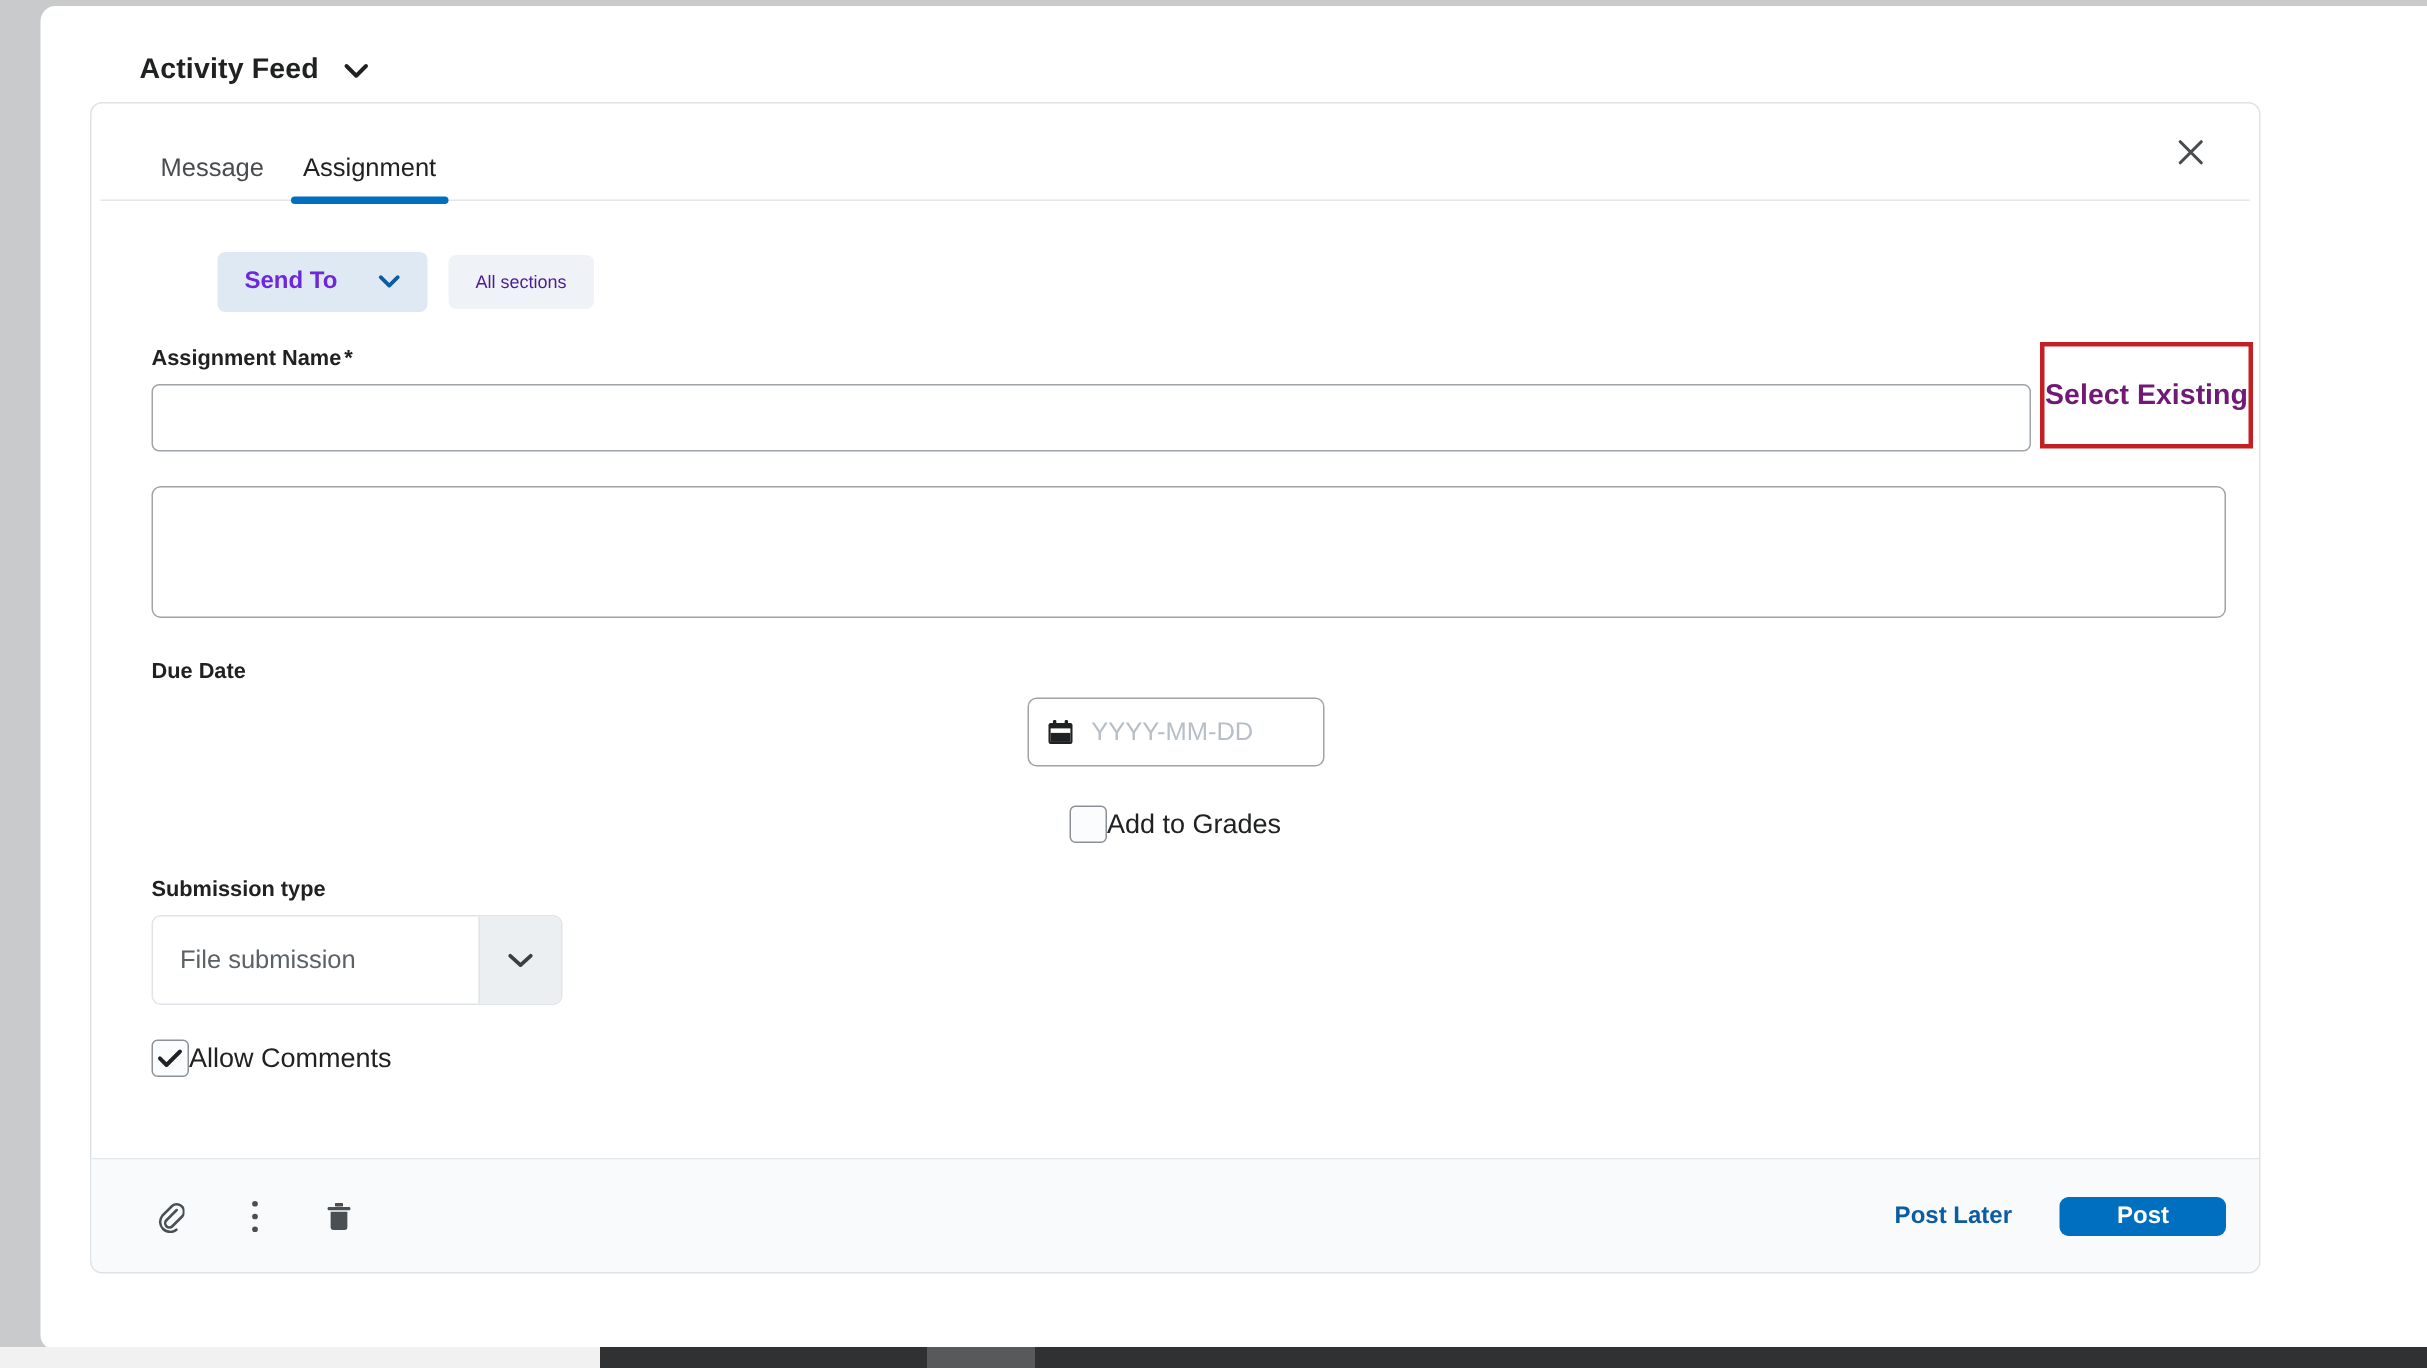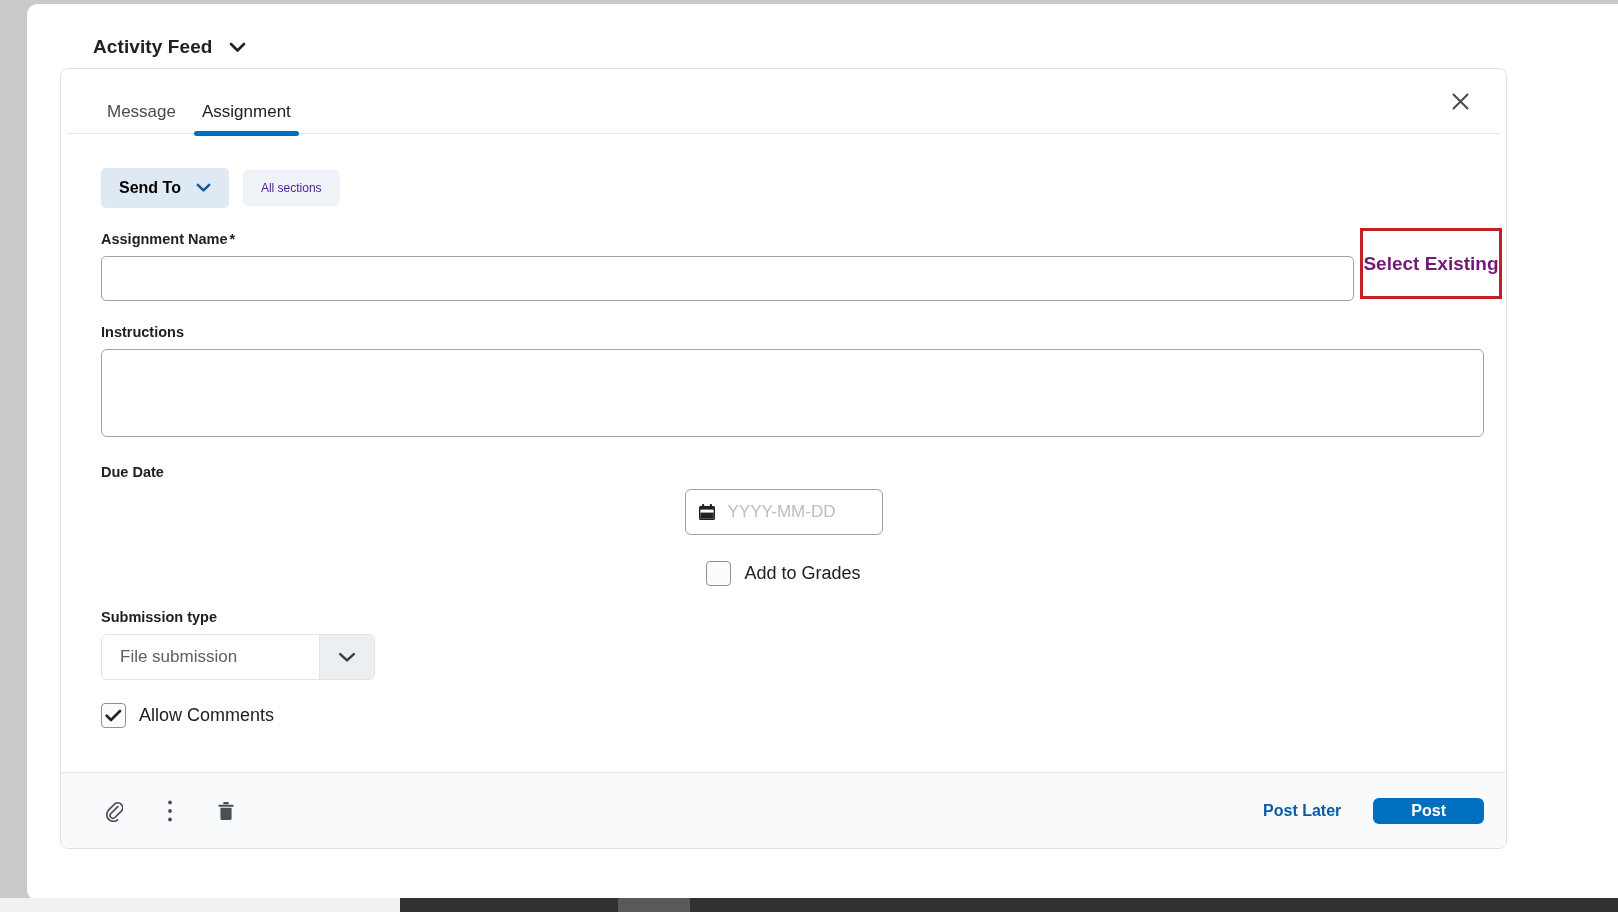--- a/index.html
+++ b/index.html
@@ -124,30 +124,31 @@
 
   .sendto-row {
     display: flex;
     align-items: center;
     gap: 14px;
     margin-bottom: 23px;
   }
   .sendto-btn {
     display: inline-flex;
     align-items: center;
-    gap: 15px;
+    gap: 27px;
     background: #dfe9f3;
-    color: #000000;
+    color: #6d28d9;
     font-size: 16px;
     font-weight: bold;
     border: none;
     border-radius: 5px;
     padding: 11px 18px;
     cursor: pointer;
     font-family: inherit;
+    margin-left: 44px;
   }
   .sendto-btn .chev-down-sm svg { display: block; }
   .chip {
     background: #eff3f7;
     color: #4c1d95;
     font-size: 12px;
     border: none;
     border-radius: 5px;
     padding: 11px 18px;
     cursor: pointer;
@@ -242,21 +243,20 @@
   .cal-icon { width: 18px; height: 18px; color: #202122; display: block; }
   .date-placeholder {
     font-size: 17px;
     color: #b7bec5;
     margin-left: 12px;
   }
 
   .cb-row {
     display: flex;
     align-items: center;
-    gap: 13px;
   }
   .cbox {
     width: 25px;
     height: 25px;
     border: 1px solid #8b9197;
     border-radius: 4px;
     background: #fbfcfd;
     box-sizing: border-box;
     display: flex;
     align-items: center;
@@ -267,21 +267,21 @@
   .cbox svg { display: none; }
   .cbox.checked svg { display: block; }
   .cb-label {
     font-size: 18px;
     color: #202122;
   }
 
   .select-wrap {
     display: inline-flex;
     width: 274px;
-    height: 46px;
+    height: 60px;
     border: 1px solid #e0e4e8;
     border-radius: 6px;
     overflow: hidden;
     box-sizing: border-box;
     cursor: pointer;
     background: #fff;
   }
   .select-value {
     flex: 1;
     display: flex;
@@ -435,21 +435,20 @@
         <label class="field-label"><span>Assignment Name</span><span class="req-star">*</span></label>
         <div class="name-row">
           <input class="text-input" type="text" value="" placeholder="" style="">
           <div class="select-existing-wrap">
             <a class="select-existing">Select Existing</a>
           </div>
         </div>
       </div>
 
       <div class="block">
-        <label class="field-label">Instructions</label>
         <textarea class="textarea" placeholder="" style=""></textarea>
       </div>
 
       <div class="block">
         <label class="field-label">Due Date</label>
         <div class="due-row">
           <div class="date-input-wrap">
             <span class="cal-icon">
               <svg width="18" height="18" viewBox="0 0 18 18">
                 <rect x="1" y="3" width="16" height="14" rx="1.5" fill="#202122"></rect>

